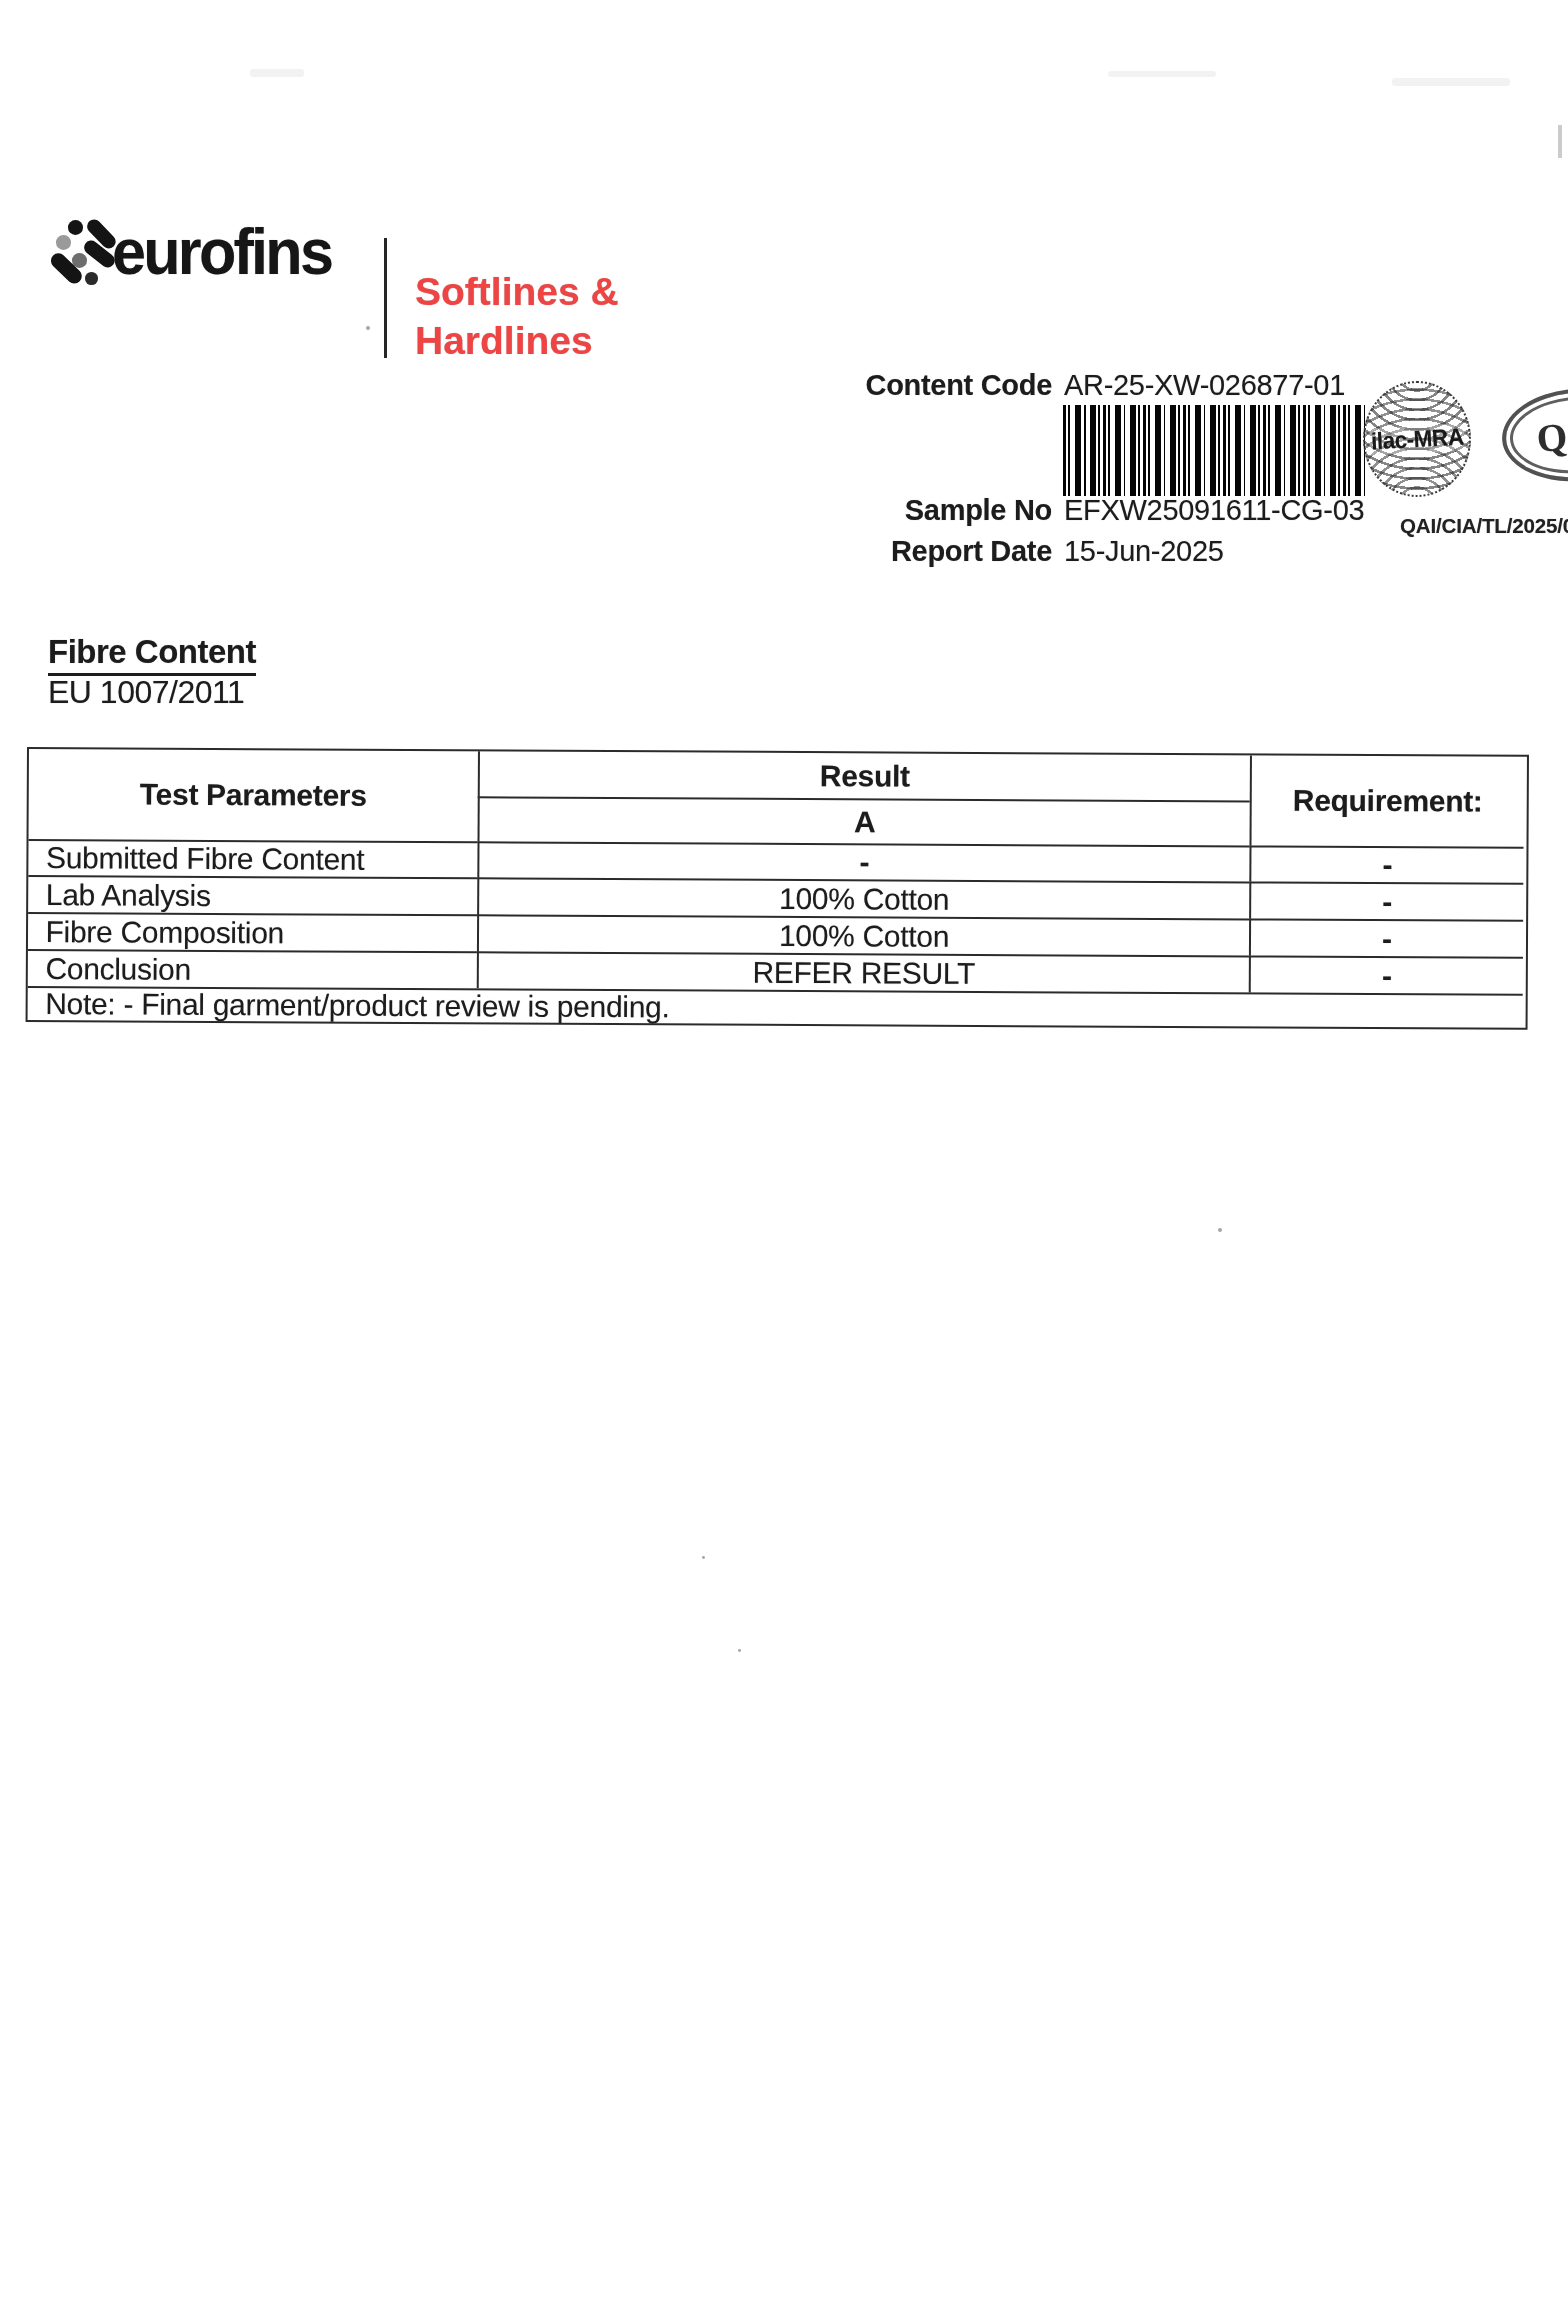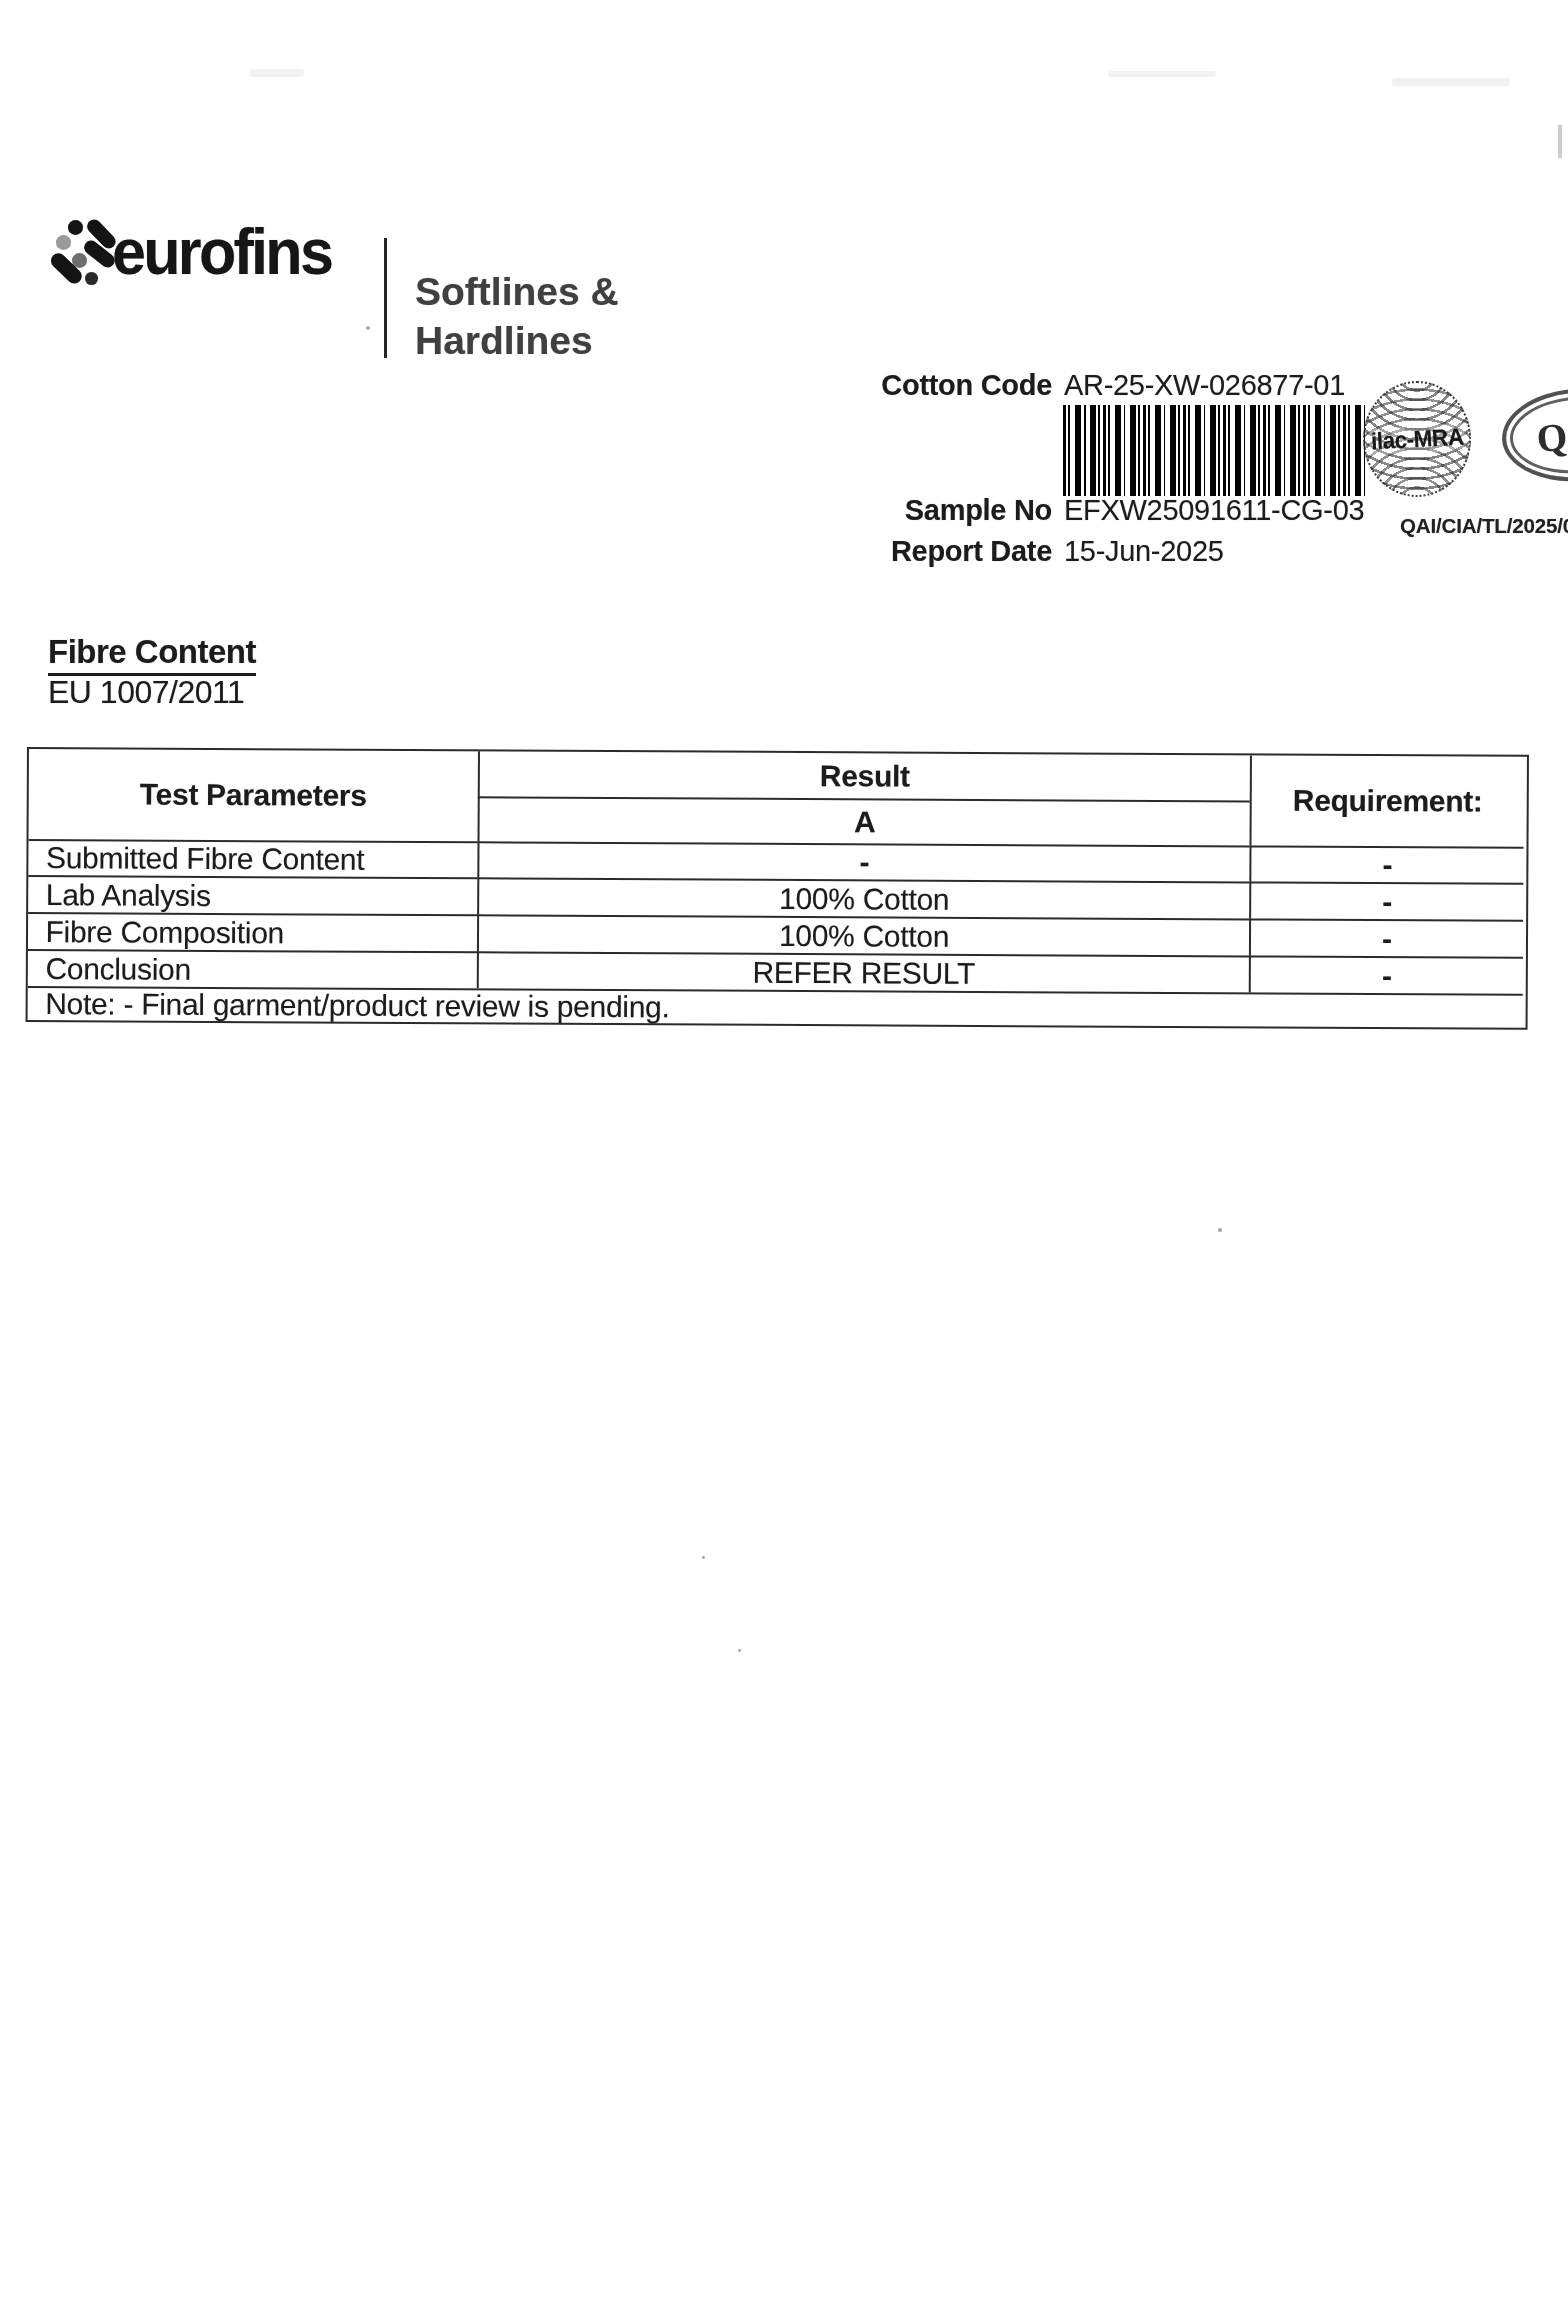--- a/index.html
+++ b/index.html
@@ -25,21 +25,21 @@
     font-size: 65px; font-weight: 700; letter-spacing: -2.9px;
     color: #161616;
     transform: scaleX(0.94); transform-origin: left top;
   }
   .brand-divider {
     position: absolute; left: 384px; top: 238px;
     width: 2.9px; height: 120px; background: #262626;
   }
   .division {
     position: absolute; left: 415px; top: 267px;
-    font-size: 39px; font-weight: 700; line-height: 49px; color: #404040;
+    font-size: 39px; font-weight: 700; line-height: 49px; color: #ef4444;
   }
 
   
   .meta-row { position: absolute; height: 35px; }
   .meta-label {
     position: absolute; left: 784px; width: 268px;
     font-weight: 700; font-size: 29px; text-align: right;
     letter-spacing: -0.3px;
   }
   .meta-value {
@@ -154,21 +154,21 @@
     <div class="dot" style="left:85px;  top:272px; width:12.7px; height:12.7px; background:#2a2a2a;"></div>
   </div>
   <div class="wordmark">eurofins</div>
   <div class="brand-divider"></div>
   <div class="division">
     <div>Softlines &amp;</div>
     <div>Hardlines</div>
   </div>
 
   <div class="meta-row" style="top:369px;">
-    <span class="meta-label">Cotton Code</span>
+    <span class="meta-label">Content Code</span>
     <span class="meta-value">AR-25-XW-026877-01</span>
   </div>
   <div class="barcode"></div>
   <div class="meta-row" style="top:494px;">
     <span class="meta-label">Sample No</span>
     <span class="meta-value">EFXW25091611-CG-03</span>
   </div>
   <div class="meta-row" style="top:535px;">
     <span class="meta-label">Report Date</span>
     <span class="meta-value">15-Jun-2025</span>

